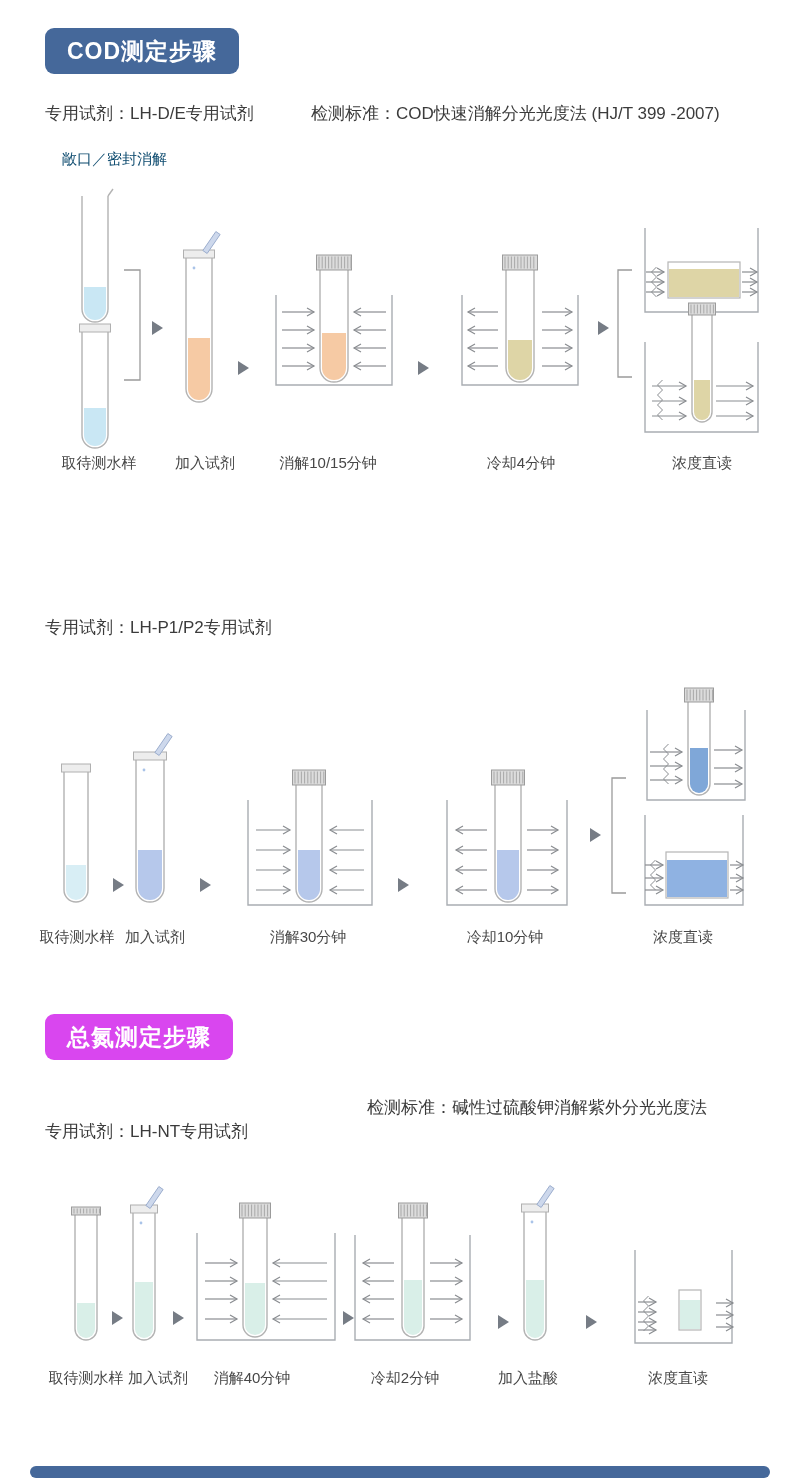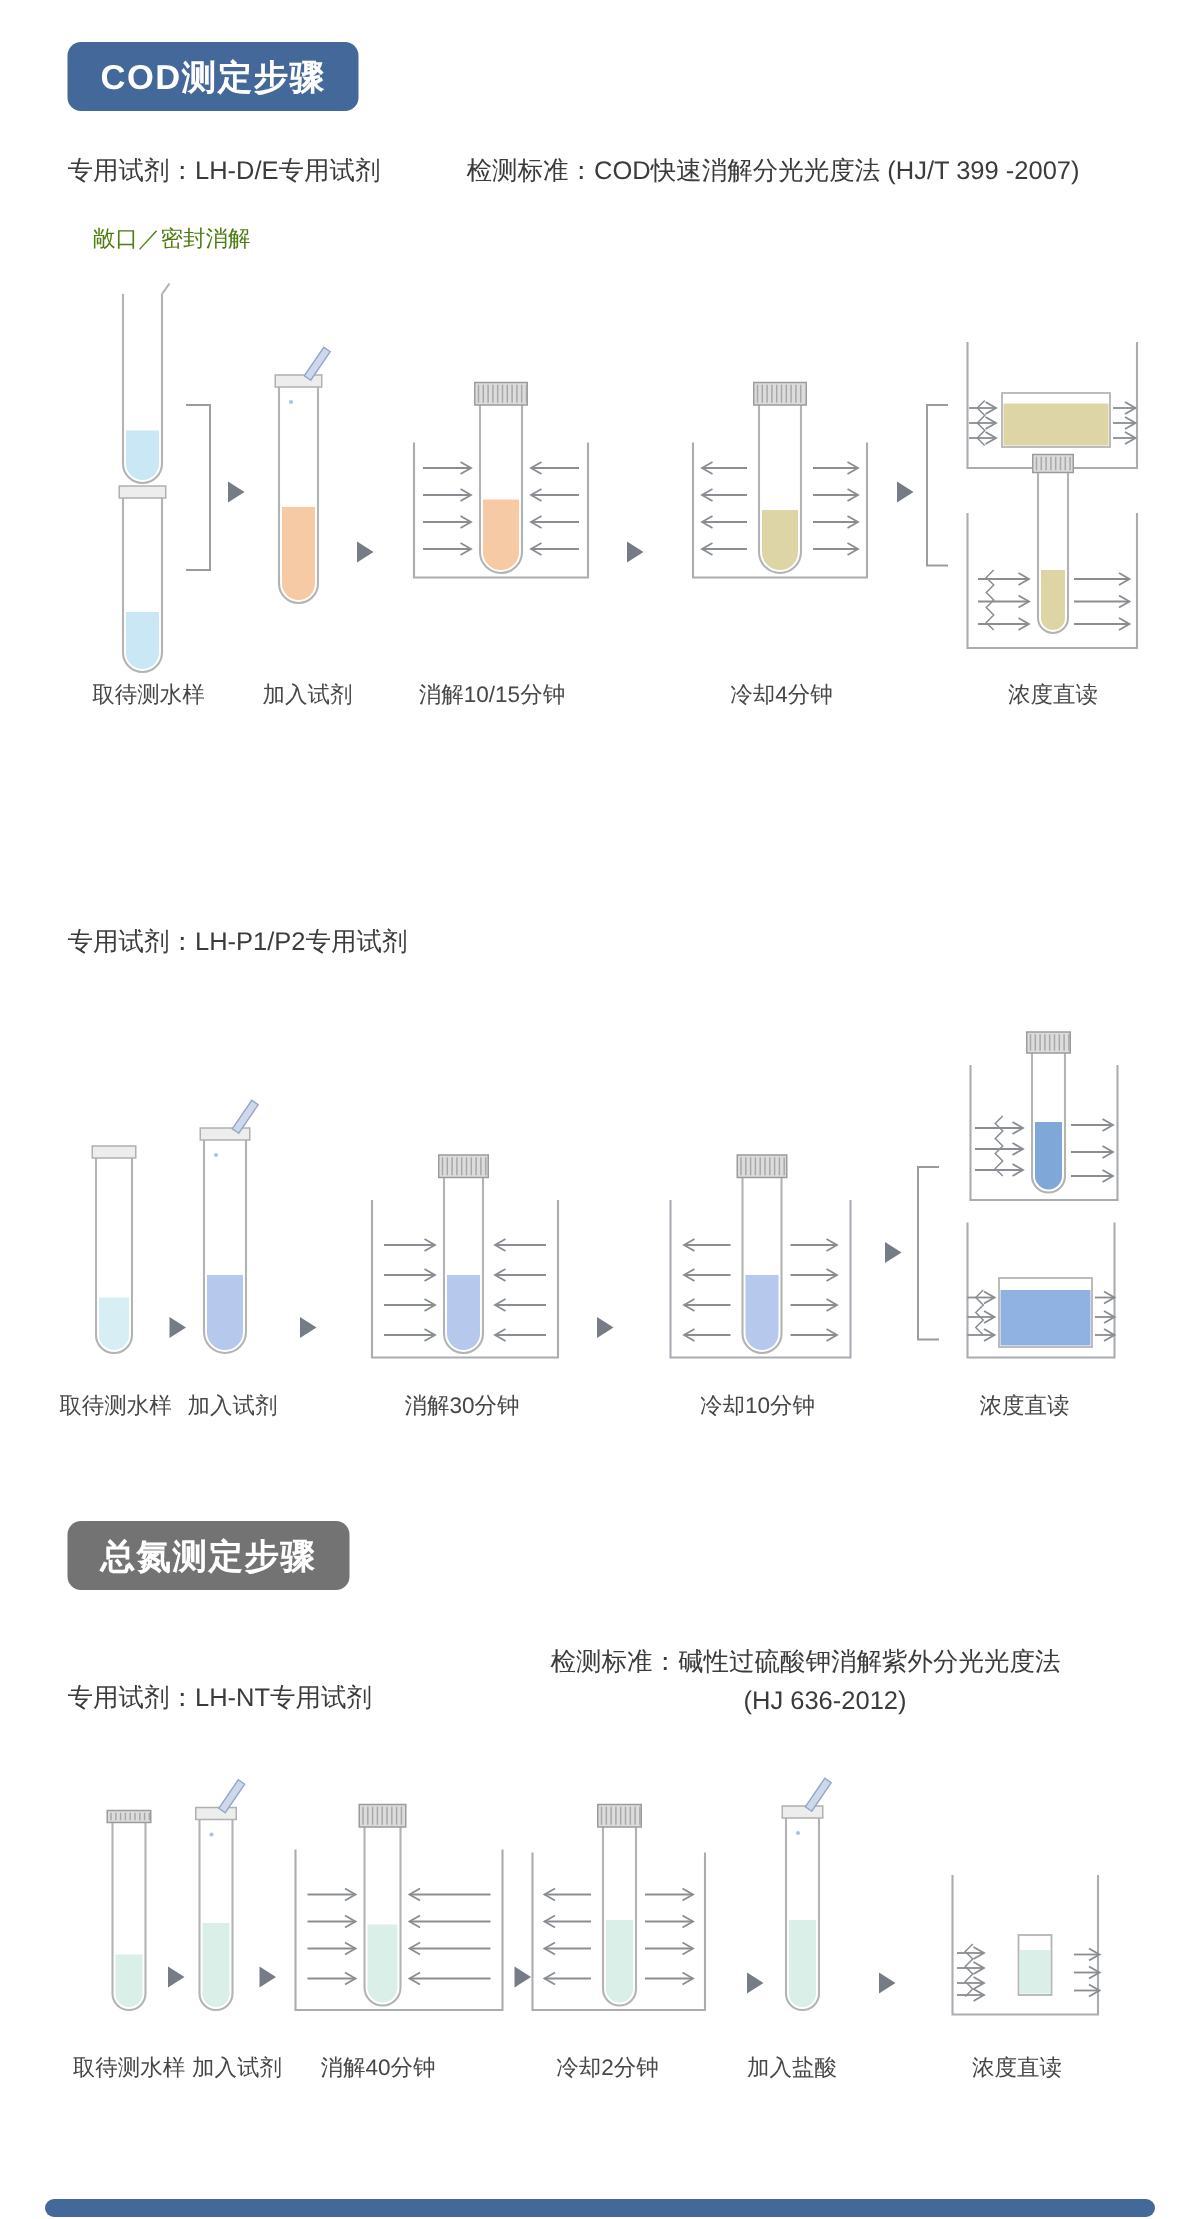--- a/index.html
+++ b/index.html
@@ -2,21 +2,21 @@
 <html><head>
 <meta charset="utf-8">
 <style>
   html,body{margin:0;padding:0;background:#fff;}
   .page{position:relative;width:800px;height:1479px;background:#ffffff;overflow:hidden;
         font-family:"Liberation Sans","DejaVu Sans",sans-serif;padding-left:40px;}
   .badge{position:absolute;left:45px;height:46px;line-height:46px;padding:0 22px;
          border-radius:9px;color:#ffffff;font-size:23px;font-weight:bold;letter-spacing:1px;}
   .info{position:absolute;font-size:17px;color:#3b3b3b;white-space:nowrap;}
   .info2{position:absolute;font-size:17px;color:#3b3b3b;text-align:center;}
-  .note{position:absolute;font-size:15px;color:#4d7c0f;}
+  .note{position:absolute;font-size:15px;color:#0c4a6e;}
   svg{position:absolute;left:0;overflow:visible;}
   .step-label{font-size:15px;fill:#474747;}
   .footer-bar{position:absolute;left:30px;width:740px;height:12px;border-radius:6px;}
 </style>
 </head>
 <body>
 
 <div class="page">
 
   <div class="badge" style="top: 28px; background: rgb(69, 104, 154);">
@@ -269,26 +269,25 @@
       <path d="M656,206 L663,210 L656,214" fill="none" stroke="#8a8d91" stroke-width="1.2"></path>
       <line x1="730" y1="210" x2="743" y2="210" stroke="#8a8d91" stroke-width="1.2"></line>
       <path d="M736,206 L743,210 L736,214" fill="none" stroke="#8a8d91" stroke-width="1.2"></path>
       <text x="77" y="262" text-anchor="middle" class="step-label">取待测水样</text>
       <text x="155" y="262" text-anchor="middle" class="step-label">加入试剂</text>
       <text x="308" y="262" text-anchor="middle" class="step-label">消解30分钟</text>
       <text x="505" y="262" text-anchor="middle" class="step-label">冷却10分钟</text>
       <text x="683" y="262" text-anchor="middle" class="step-label">浓度直读</text>
     </svg>
 
-  <div class="badge" style="top: 1014px; background: #737373;">
+  <div class="badge" style="top: 1014px; background: #d946ef;">
     <span>总氮测定步骤</span>
   </div>
   <span class="info" style="left:45px;top:1120px;">专用试剂：LH-NT专用试剂</span>
   <span class="info" style="left:367px;top:1096px;">检测标准：碱性过硫酸钾消解紫外分光光度法</span>
-  <span class="info2" style="left:367px;top:1124px;width:366px;">(HJ  636-2012)</span>
   <svg id="diag2" style="top:1185px;" width="800" height="215" viewBox="0 0 800 215">
       <path d="M75,30 L75,144 a11,11 0 0 0 22,0 L97,30" fill="#fff" stroke="#b3b3b3" stroke-width="1.4"></path>
       <path d="M77,118 L77,144 a9,9 0 0 0 18,0 L95,118 Z" fill="#d9efe8"></path>
       <rect x="71.5" y="22" width="29" height="8" fill="#dcdcdc" stroke="#9b9b9b" stroke-width="1"></rect>
       <line x1="74" y1="23.5" x2="74" y2="28.5" stroke="#a8a8a8" stroke-width="1"></line>
       <line x1="77.2" y1="23.5" x2="77.2" y2="28.5" stroke="#a8a8a8" stroke-width="1"></line>
       <line x1="80.4" y1="23.5" x2="80.4" y2="28.5" stroke="#a8a8a8" stroke-width="1"></line>
       <line x1="83.60000000000001" y1="23.5" x2="83.60000000000001" y2="28.5" stroke="#a8a8a8" stroke-width="1"></line>
       <line x1="86.80000000000001" y1="23.5" x2="86.80000000000001" y2="28.5" stroke="#a8a8a8" stroke-width="1"></line>
       <line x1="90.00000000000001" y1="23.5" x2="90.00000000000001" y2="28.5" stroke="#a8a8a8" stroke-width="1"></line>

